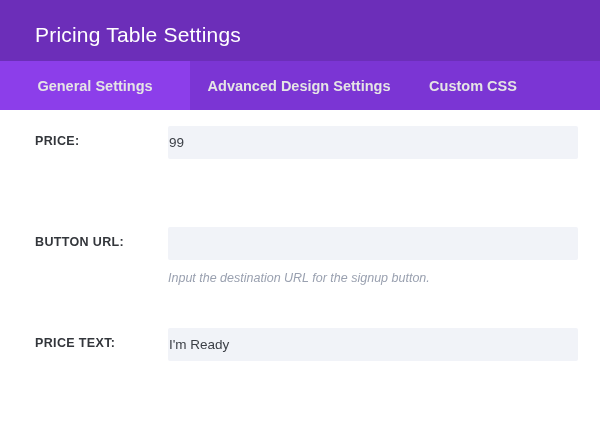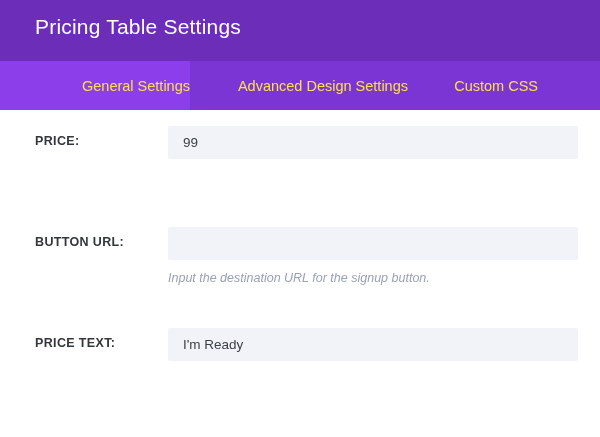--- a/index.html
+++ b/index.html
@@ -21,21 +21,22 @@
     background: #ffffff;
     display: flex;
     flex-direction: column;
   }
 
   
   .modal-header {
     height: 61px;
     background: #6C2EB9;
     display: flex;
-    padding: 16px 0 0 35px;
+    align-items: center;
+    padding: 8px 0 0 35px;
     box-sizing: border-box;
     flex: 0 0 auto;
   }
   .modal-title {
     color: #ffffff;
     font-size: 21px;
     font-weight: 300;
     letter-spacing: 0.2px;
     line-height: 1;
     white-space: nowrap;
@@ -46,24 +47,24 @@
     height: 49px;
     background: #7B35D4;
     display: flex;
     align-items: stretch;
     flex: 0 0 auto;
     position: relative;
   }
   .tab {
     display: flex;
     align-items: center;
-    justify-content: flex-end;
-    color: #fde047;
+    justify-content: center;
+    color: #e5e5e5;
     font-size: 14.5px;
-    font-weight: normal;
+    font-weight: bold;
     white-space: nowrap;
     cursor: pointer;
     box-sizing: border-box;
     height: 100%;
   }
   .tab-general   { width: 190px; }
   .tab-advanced  { width: 218px; }
   .tab-custom    { width: 130px; }
   .tab.active {
     background: #8C3EEA;
@@ -106,21 +107,21 @@
 
   .text-input {
     display: block;
     width: 100%;
     height: 33px;
     box-sizing: border-box;
     background: #F1F3F8;
     border: none;
     outline: none;
     border-radius: 2px;
-    padding: 0 15px;
+    padding: 0 1px;
     color: #3B3F46;
     font-family: "Liberation Sans", sans-serif;
     font-size: 13.5px;
     line-height: 33px;
   }
   .text-input::placeholder {
     color: #A7AEBC;
   }
 
   .field-help {

